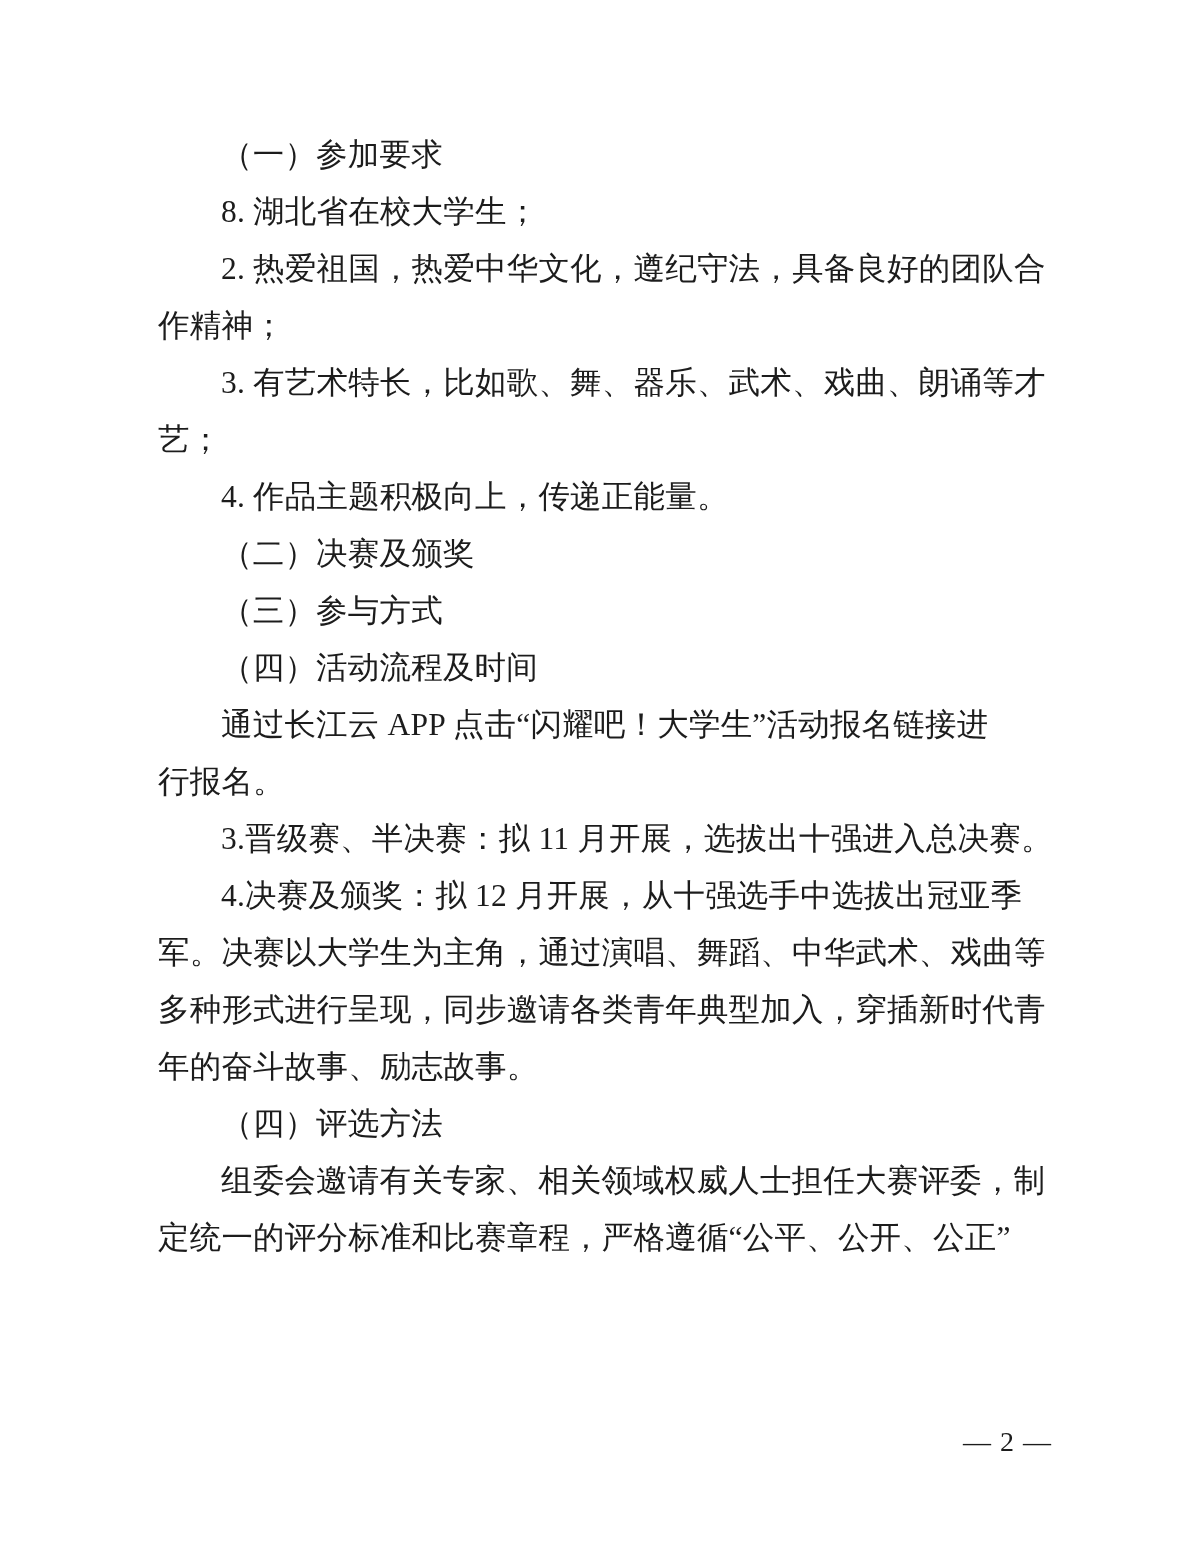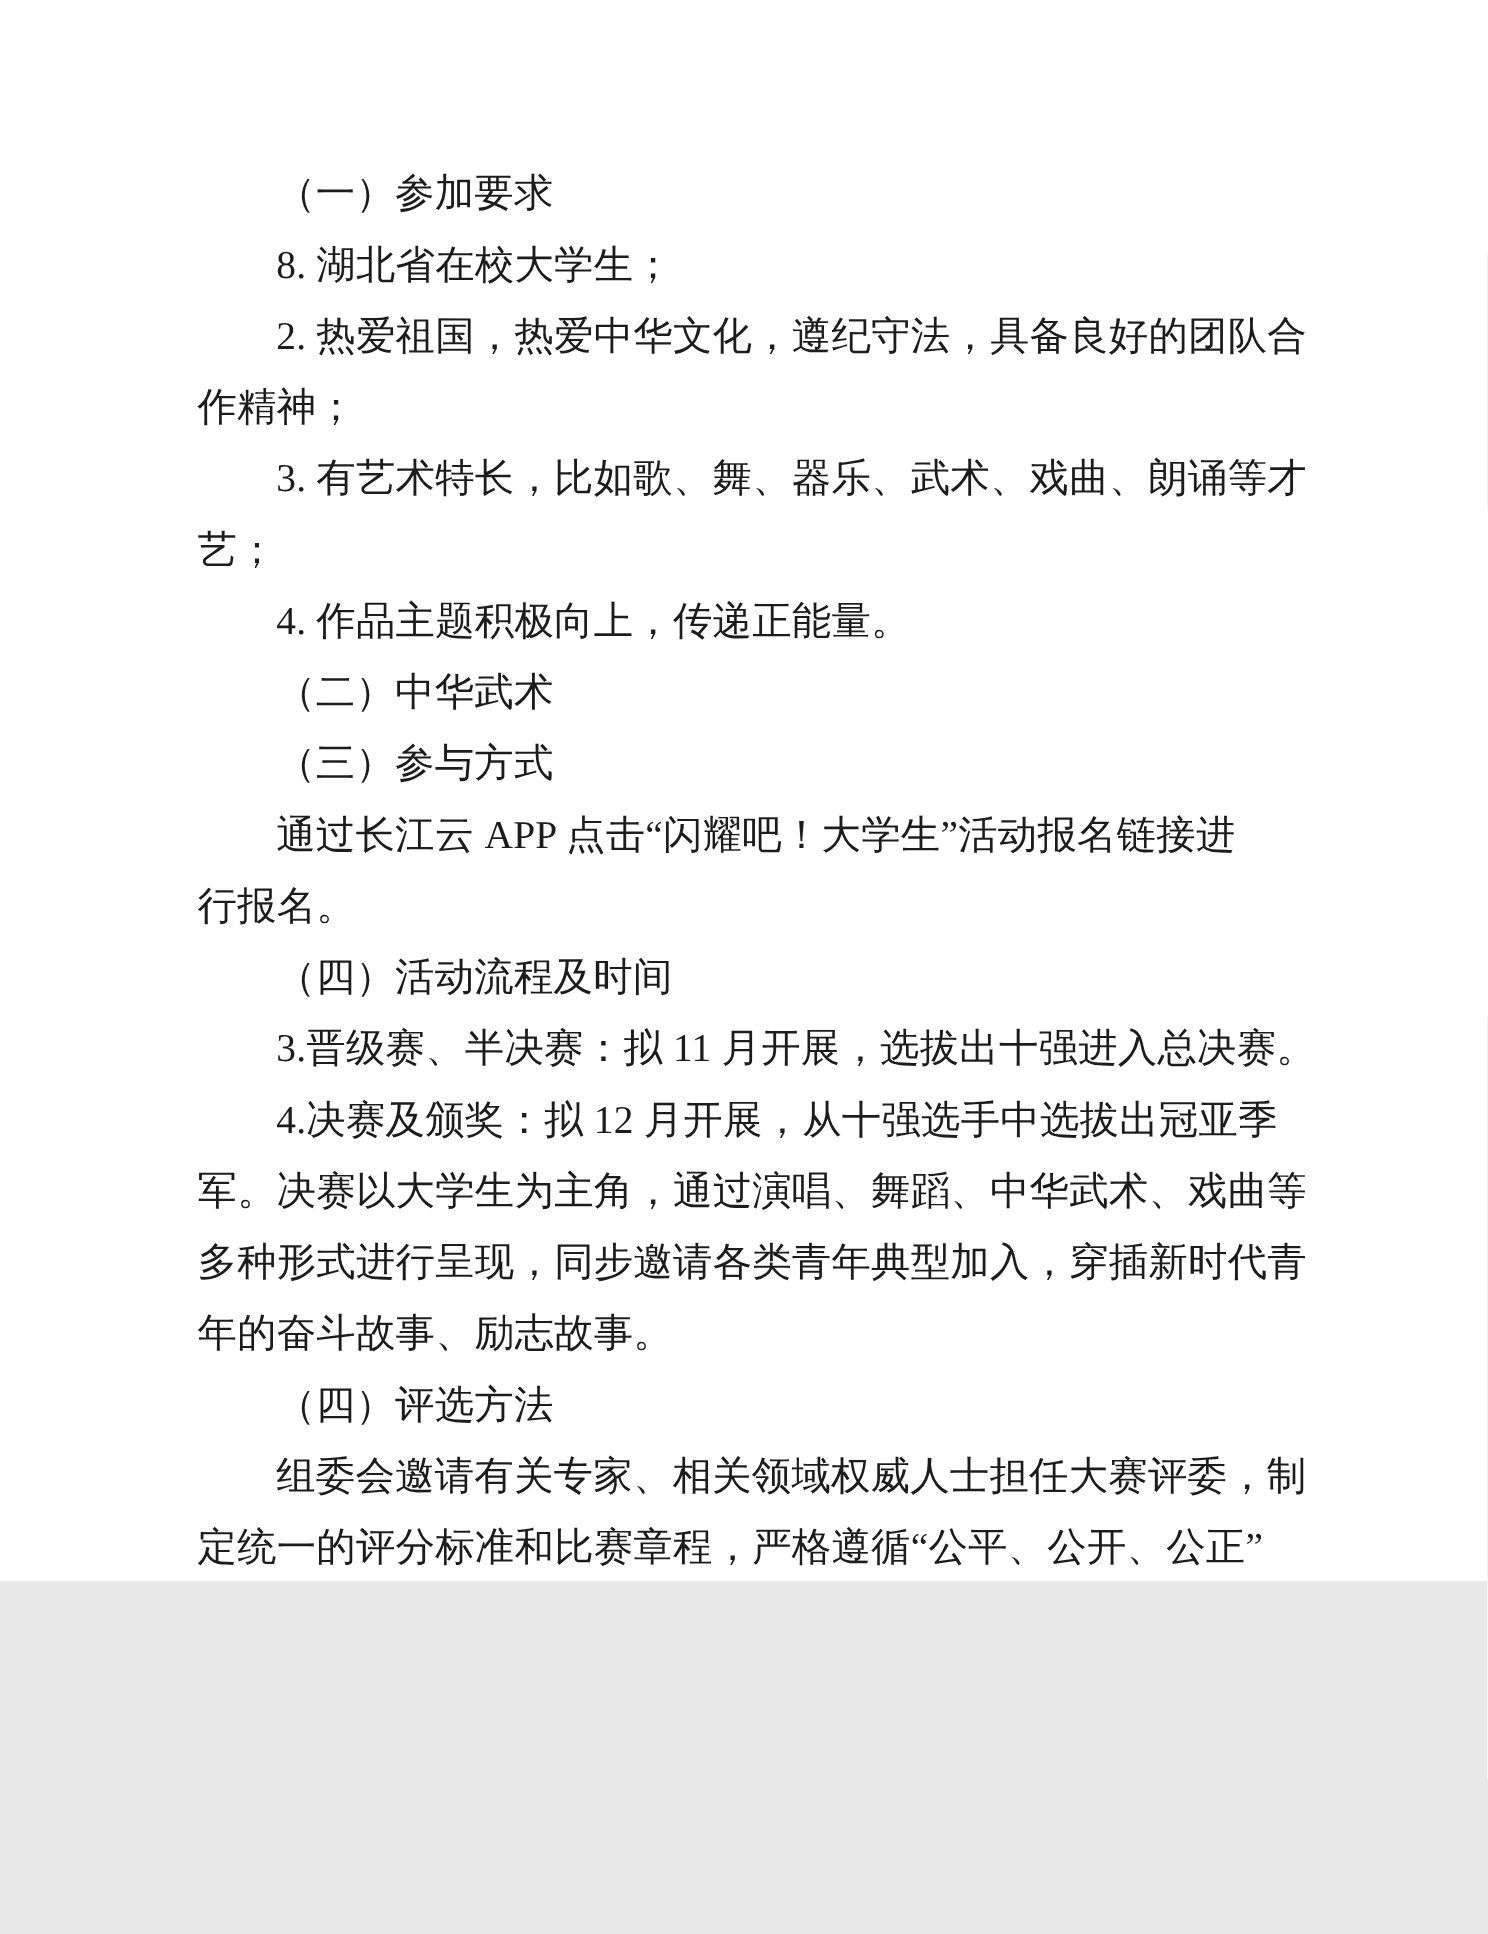--- a/index.html
+++ b/index.html
@@ -3,21 +3,21 @@
 <meta charset="utf-8">
 <style>
   html, body {
     margin: 0;
     padding: 0;
     background: #e8e8e8;
   }
   .page {
     position: relative;
     width: 1190px;
-    height: 1265px;
+    height: 1547px;
     margin: 0 auto;
     background: #ffffff;
     font-family: "Liberation Serif", "DejaVu Serif", serif;
     color: #1c1c1c;
     overflow: hidden;
   }
   .doc-body {
     position: absolute;
     left: 158px;
     top: 126px;
@@ -51,25 +51,25 @@
 
 <div class="page">
   <div class="doc-body">
     <p class="para heading">（一）参加要求</p>
     <p class="para">8. 湖北省在校大学生；</p>
     <p class="para">2. 热爱祖国，热爱中华文化，遵纪守法，具备良好的团队合
 作精神；</p>
     <p class="para">3. 有艺术特长，比如歌、舞、器乐、武术、戏曲、朗诵等才
 艺；</p>
     <p class="para">4. 作品主题积极向上，传递正能量。</p>
-    <p class="para heading">（二）中华武术</p>
+    <p class="para heading">（二）决赛及颁奖</p>
     <p class="para heading">（三）参与方式</p>
+    <p class="para heading">（四）活动流程及时间</p>
     <p class="para">通过长江云 APP 点击“闪耀吧！大学生”活动报名链接进
 行报名。</p>
-    <p class="para heading">（四）活动流程及时间</p>
     <p class="para">3.晋级赛、半决赛：拟 11 月开展，选拔出十强进入总决赛。</p>
     <p class="para">4.决赛及颁奖：拟 12 月开展，从十强选手中选拔出冠亚季
 军。决赛以大学生为主角，通过演唱、舞蹈、中华武术、戏曲等
 多种形式进行呈现，同步邀请各类青年典型加入，穿插新时代青
 年的奋斗故事、励志故事。</p>
     <p class="para heading">（四）评选方法</p>
     <p class="para">组委会邀请有关专家、相关领域权威人士担任大赛评委，制
 定统一的评分标准和比赛章程，严格遵循“公平、公开、公正”</p>
   </div>
   <div class="page-number">— 2 —</div>

